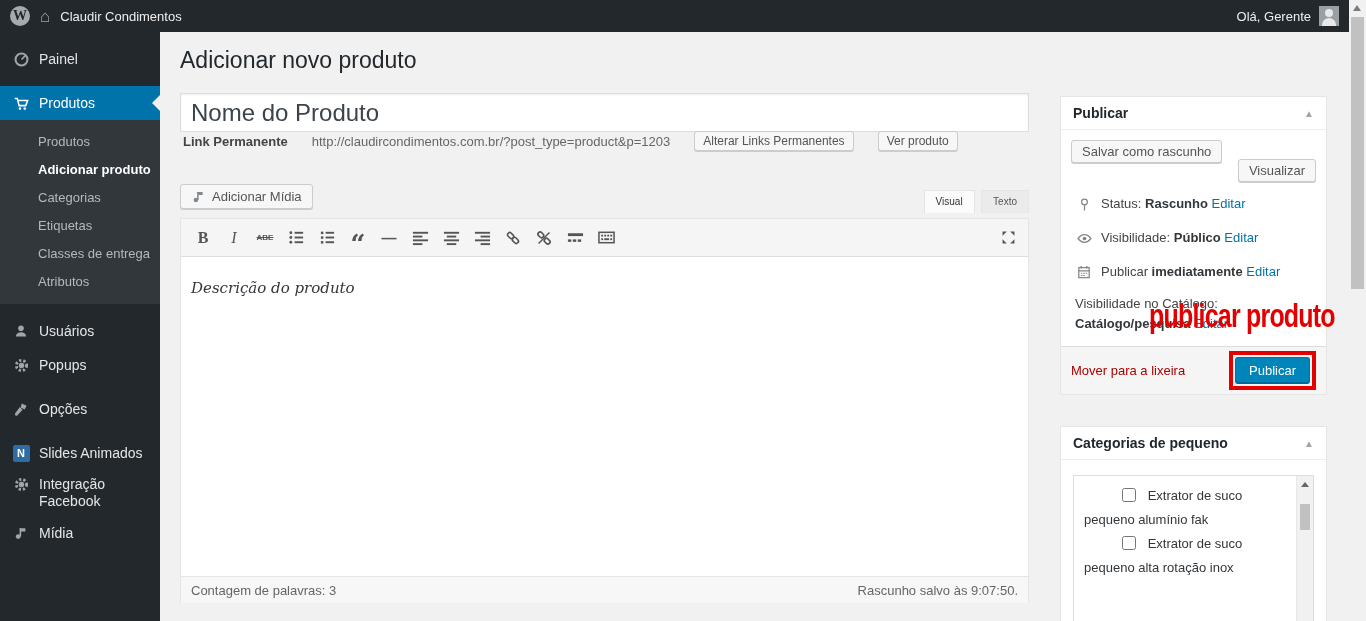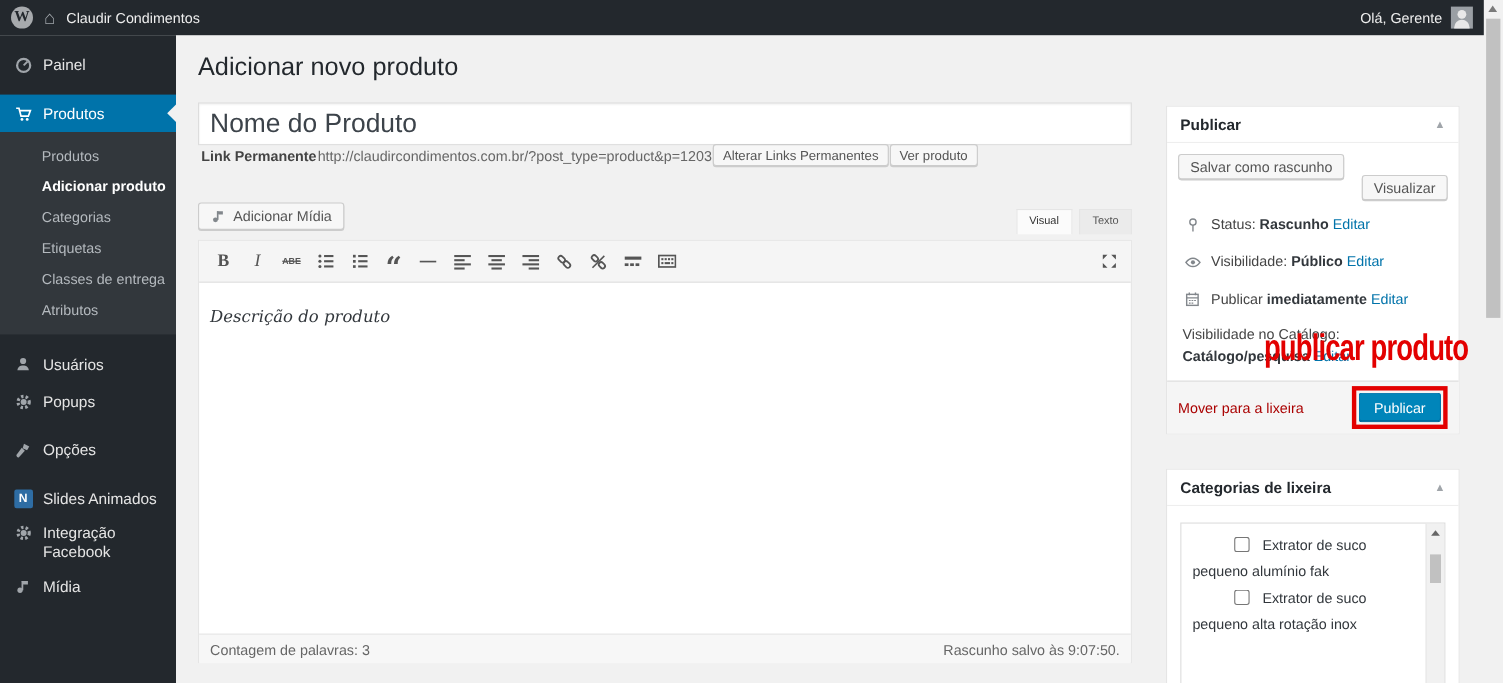--- a/index.html
+++ b/index.html
@@ -44,21 +44,21 @@
                padding:2px 3px; border-radius:3px 3px 3px 0; line-height:1; }
   .n-badge { width:17px; height:17px; background:#2e6da4; color:#fff; font-size:11px; font-weight:bold;
              border-radius:2px; display:flex; align-items:center; justify-content:center; }
   .mi.collapse { color:#a0a5aa; }
 
   
   .page-title { position:absolute; left:180px; top:47px; font-size:23px; font-weight:400; color:#23282d; }
   .title-input { position:absolute; left:180px; top:93px; width:849px; height:39px; background:#fff;
                  border:1px solid #ddd; box-shadow:inset 0 1px 2px rgba(0,0,0,.07);
                  font-size:24px; color:#3c434a; padding:4px 10px; font-family:"Liberation Sans",sans-serif; outline:none; }
-  .permalink { position:absolute; left:183px; top:131px; display:flex; align-items:center; gap:1px; font-size:13px; }
+  .permalink { position:absolute; left:183px; top:131px; display:flex; align-items:center; gap:24px; font-size:13px; }
   .permalink .pl-label { font-weight:bold; color:#444; }
   .permalink .pl-url { color:#666; }
   .btn { background:#f7f7f7; border:1px solid #ccc; border-radius:3px; color:#555;
          box-shadow:0 1px 0 #ccc; font-size:13px; padding:3px 10px; cursor:pointer;
          font-family:"Liberation Sans",sans-serif; white-space:nowrap; }
   .btn.small { font-size:12px; padding:2px 8px; }
   .media-row { position:absolute; left:180px; top:184px; }
   .btn.media { display:inline-flex; align-items:center; gap:6px; padding:4px 10px; color:#555; }
   .btn.media svg { color:#82878c; }
 
@@ -431,21 +431,21 @@
     <span class="redbox">
       <button class="btn-primary">Publicar</button>
     </span>
   </div>
 </div>
 
 <div class="annotation">publicar produto</div>
 
 <div class="panel categories-panel">
   <div class="panel-h">
-    <span>Categorias de lixeira</span>
+    <span>Categorias de pequeno</span>
     <span class="toggle">▲</span>
   </div>
   <div class="cbody">
     <div class="cat-list">
       <div>
         <div class="cat-line">
           <input type="checkbox" style="">
           <span>Extrator de suco</span>
         </div>
         <div class="cat-line">pequeno alumínio fak</div>

